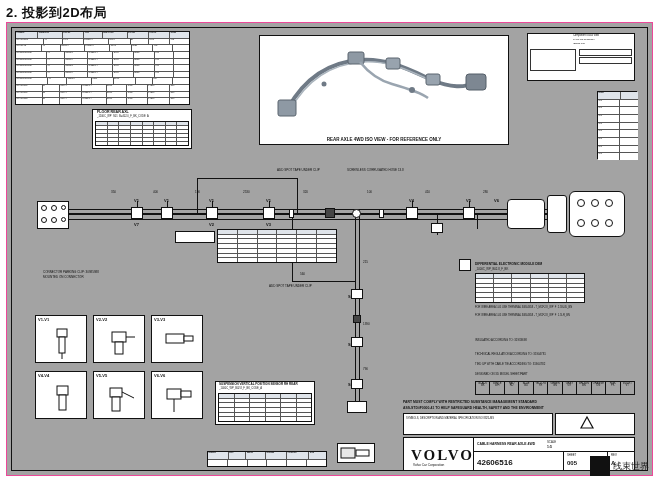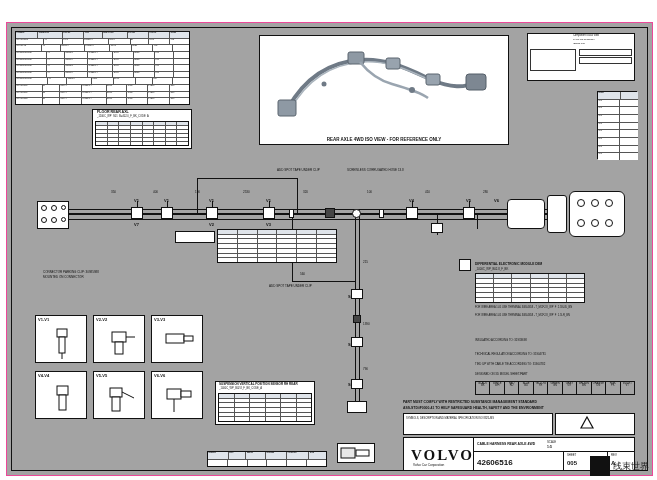--- a/index.html
+++ b/index.html
@@ -90,20 +90,21 @@
   }
   .wechat .qr{width:20px;height:20px;background:#111;}
   .wechat .wtxt{font-size:9px;color:#222;font-family:"Liberation Sans",sans-serif;}
   .circ{position:absolute;border-radius:50%;border:1px solid #111;background:#fff;box-sizing:border-box;}
 </style>
 </head>
 <body>
 
 <div id="root">
 
+  <div class="page-title">2. 投影到2D布局</div>
 
   <div class="sheet">
     <div class="sheet-inner"></div>
 
     <div class="tbl" style="left:8px;top:8px;width:175px;height:74px;">
       <div class="r hdr">
         <div class="c">HARNESS</div>
         <div class="c">CONNECTOR</div>
         <div class="c">PART NO</div>
         <div class="c">TYPE</div>

